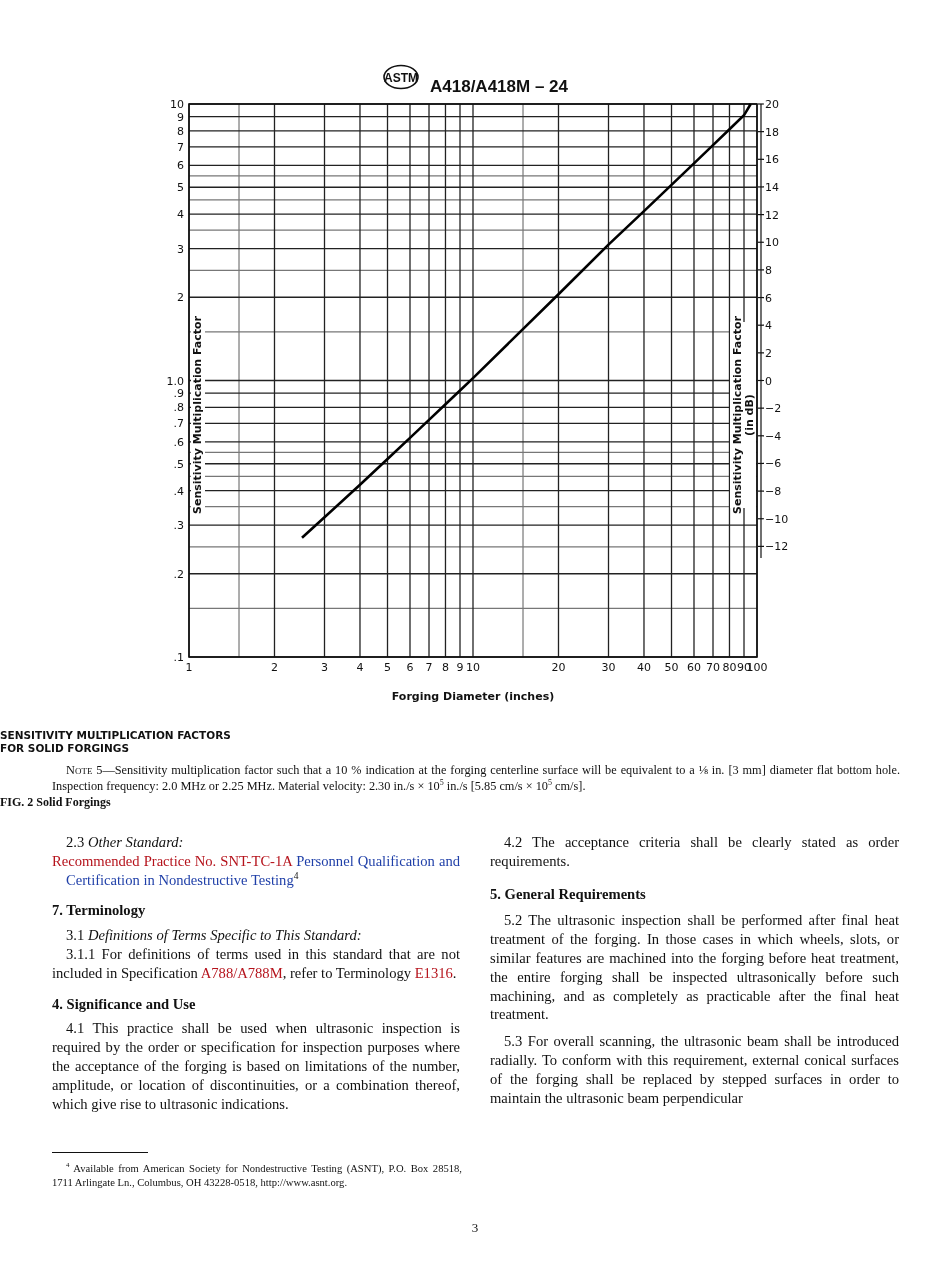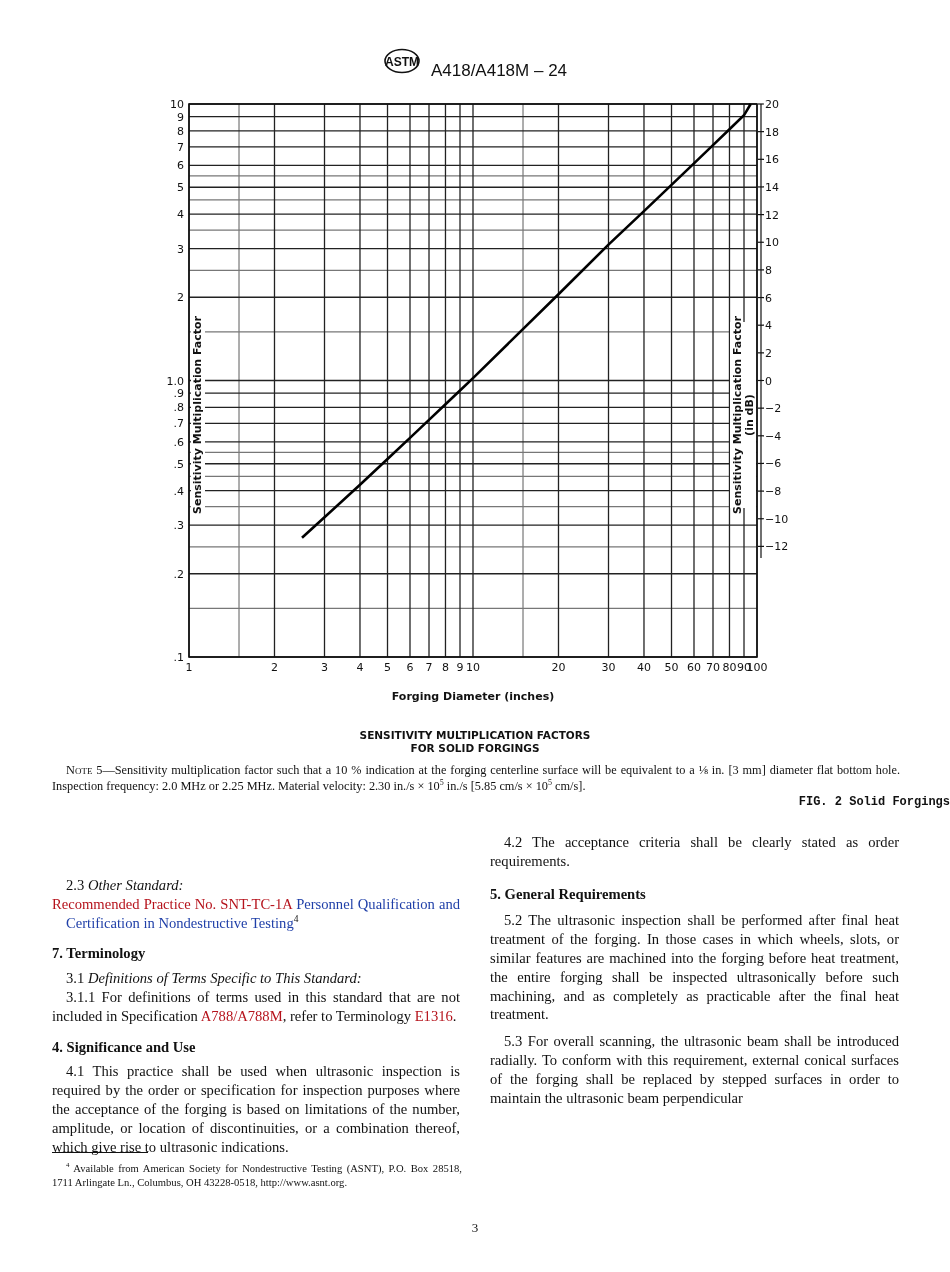--- a/index.html
+++ b/index.html
@@ -1,26 +1,26 @@
 <!DOCTYPE html>
 <html><head>
 <meta charset="utf-8">
 <style>
   html, body { margin: 0; padding: 0; background: #fff; }
   body { width: 950px; height: 1272px; position: relative; overflow: hidden; color: #111; }
-  .header { position: absolute; top: 40px; left: 0; width: 950px; text-align: center; }
+  .header { position: absolute; top: 56px; left: 0; width: 950px; text-align: center; }
   .header .logo { display: inline-block; vertical-align: middle; width: 38px; height: 26px; margin-right: 6px; }
-  .header .code { display: inline-block; vertical-align: middle; font-family: "Liberation Sans", sans-serif; font-weight: normal; font-size: 17px; margin-top: 21px; }
+  .header .code { display: inline-block; vertical-align: middle; font-family: "Liberation Sans", sans-serif; font-weight: bold; font-size: 17px; margin-top: 21px; }
   #chart { position: absolute; left: 0; top: 0; }
-  .caption { position: absolute; left: 0; width: 950px; text-align: center; font-family: "DejaVu Sans", sans-serif; font-weight: bold; font-size: 10.5px; line-height: 13px; }
+  .caption { position: absolute; left: 0; width: 950px; text-align: left; font-family: "DejaVu Sans", sans-serif; font-weight: bold; font-size: 10.5px; line-height: 13px; }
   .note { position: absolute; left: 52px; width: 848px; top: 763px; font-family: "Liberation Serif", serif; font-size: 12.3px; line-height: 15.5px; text-align: justify; text-indent: 14px; }
   .note .sc { font-variant: small-caps; }
-  .figtitle { position: absolute; top: 795px; left: 0; width: 950px; text-align: right; font-family: Liberation Mono, monospace; font-weight: bold; font-size: 12px; }
+  .figtitle { position: absolute; top: 795px; left: 0; width: 950px; text-align: left; font-family: Liberation Serif, serif; font-weight: bold; font-size: 12px; }
   .col { position: absolute; font-family: "Liberation Serif", serif; font-size: 14.6px; line-height: 18.8px; text-align: justify; }
-  .col.left { left: 52px; width: 408px; top: 876px; }
+  .col.left { left: 52px; width: 408px; top: 833px; }
   .col.right { left: 490px; width: 409px; top: 833px; }
   .p { margin: 0; text-indent: 14px; }
   .sec { font-weight: bold; margin: 12px 0 6px 0; }
   .gap { margin-top: 8px; }
   .link-red { color: #b5121b; }
   .link-blue { color: #1f3fa8; }
   .fnrule { position: absolute; left: 52px; top: 1152px; width: 96px; border-top: 1px solid #111; }
   .footnote { position: absolute; left: 52px; top: 1162px; width: 410px; font-family: "Liberation Serif", serif; font-size: 10.6px; line-height: 14px; text-align: justify; text-indent: 14px; }
   .pagenum { position: absolute; top: 1220px; left: 0; width: 950px; text-align: center; font-family: "Liberation Serif", serif; font-size: 13px; }
   sup { font-size: 0.65em; line-height: 0; }

